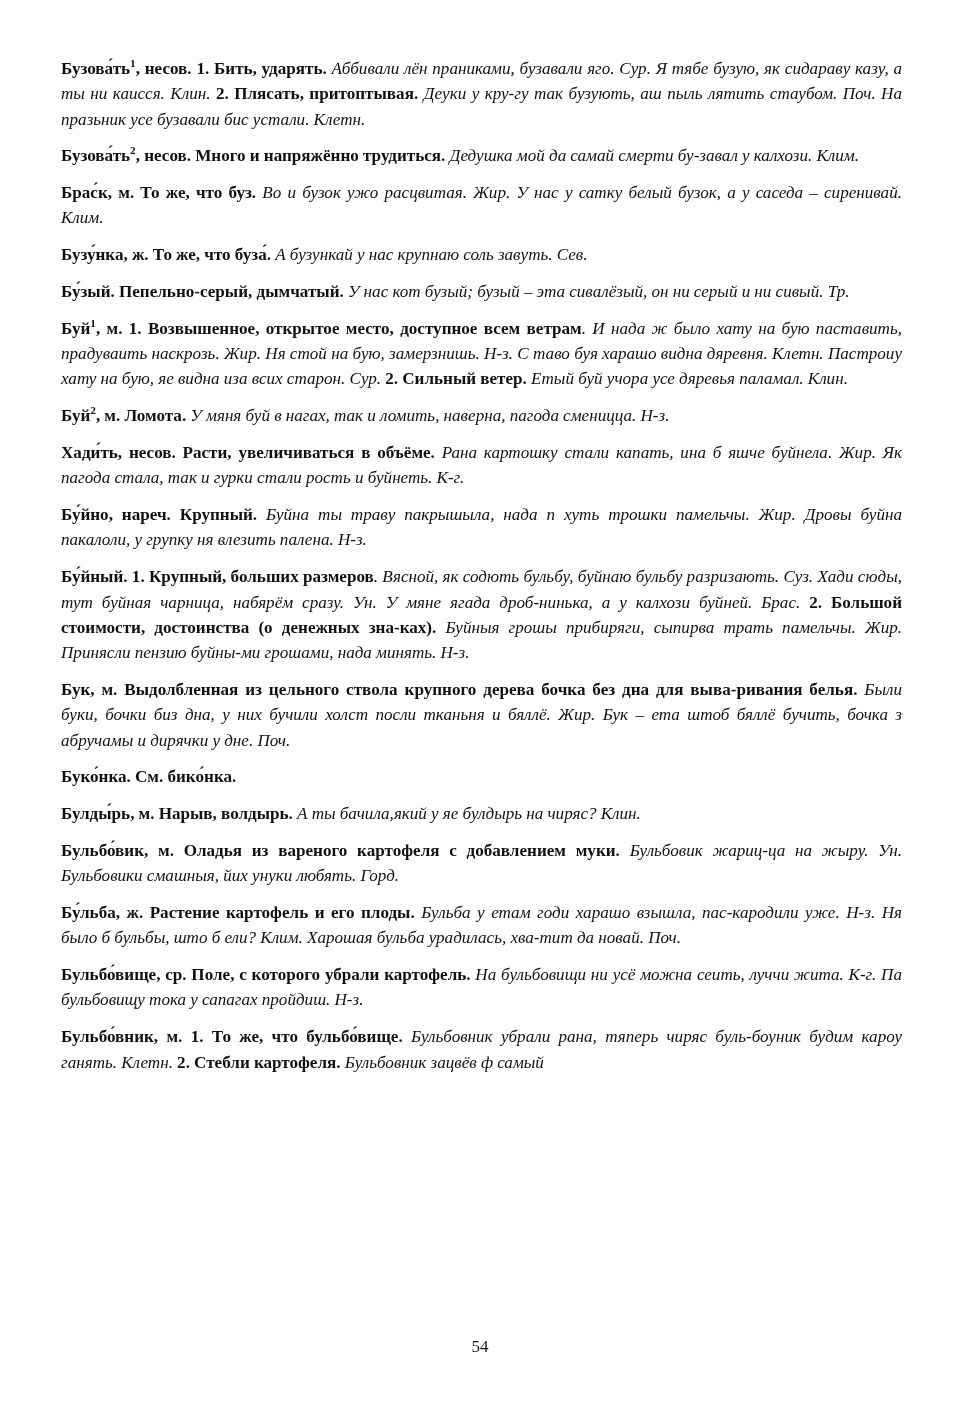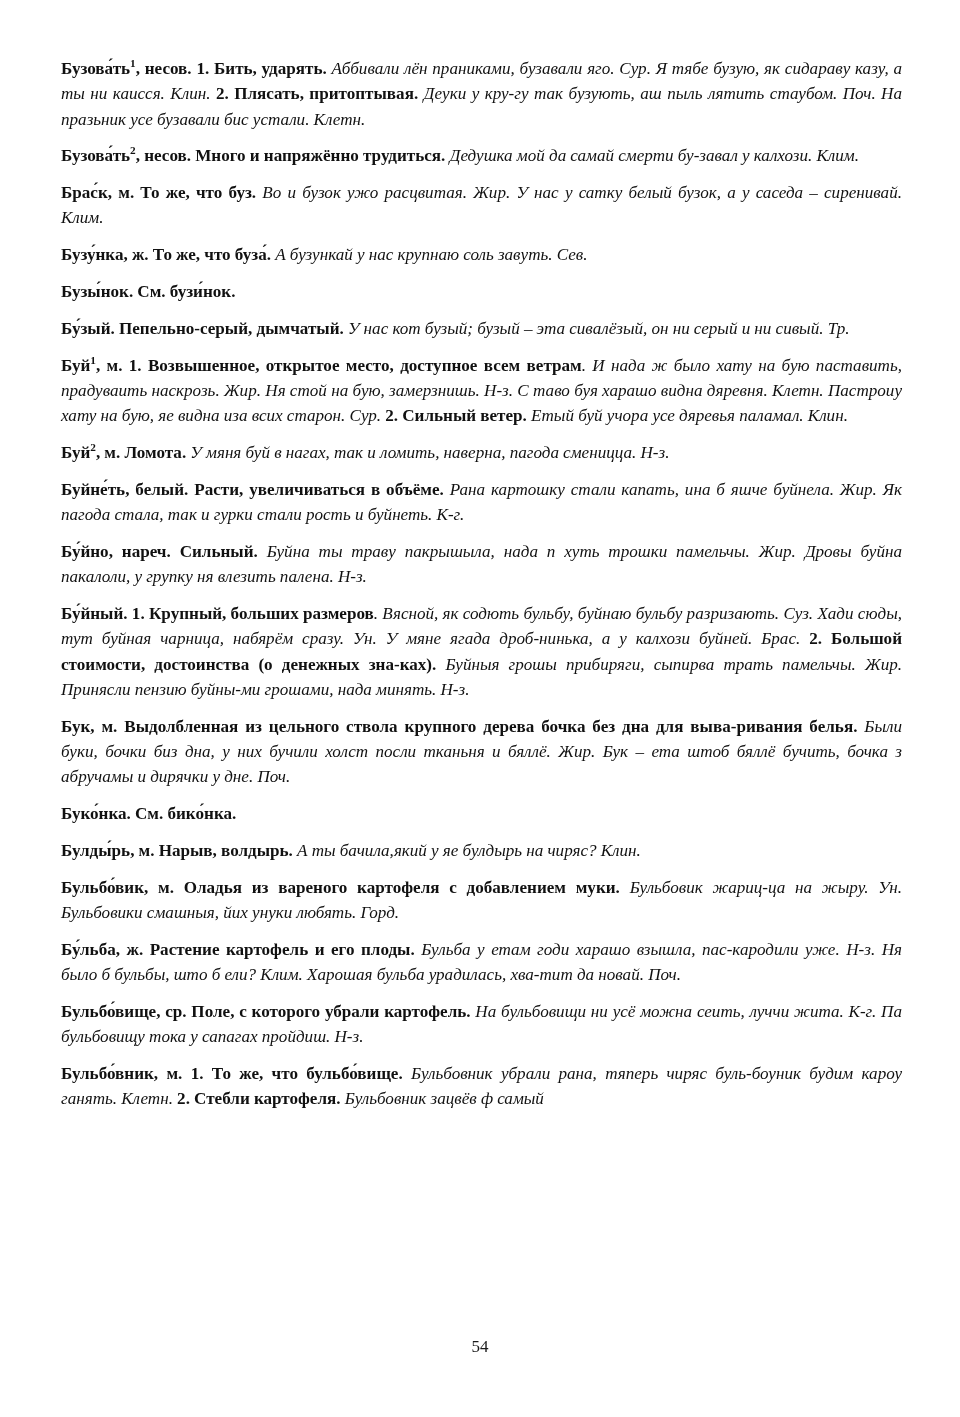--- a/index.html
+++ b/index.html
@@ -66,26 +66,25 @@
 </style>
 </head>
 <body>
 
 <div id="page">
   <div id="entries">
       <p class="entry"><span class="hw">Бузова́ть</span><sup>1</sup><span class="hw">, несов. 1. Бить, ударять.</span><span class="ex"> Аббивали лён праниками, бузавали яго. Сур. Я тябе бузую, як сидараву казу, а ты ни каисся. Клин.</span><span class="hw"> 2. Плясать, притоптывая.</span><span class="ex"> Деуки у кру-гу так бузують, аш пыль лятить стаубом. Поч. На празьник усе бузавали бис устали. Клетн.</span></p>
       <p class="entry"><span class="hw">Бузова́ть</span><sup>2</sup><span class="hw">, несов. Много и напряжённо трудиться.</span><span class="ex"> Дедушка мой да самай смерти бу-завал у калхози. Клим.</span></p>
       <p class="entry"><span class="hw">Брас́к, м. То же, что буз.</span><span class="ex"> Во и бузок ужо расцвитая. Жир. У нас у сатку белый бузок, а у саседа – сиренивай. Клим.</span></p>
       <p class="entry"><span class="hw">Бузу́нка, ж. То же, что буза́.</span><span class="ex">  А бузункай у нас крупнаю соль завуть. Сев.</span></p>
-      <p class="entry"><span class="hw">Бузы́нок. См. бузи́нок.</span></p>
       <p class="entry"><span class="hw">Бу́зый. Пепельно-серый, дымчатый.</span><span class="ex"> У нас кот бузый; бузый – эта сивалёзый, он ни серый и ни сивый. Тр.</span></p>
       <p class="entry"><span class="hw">Буй</span><sup>1</sup><span class="hw">, м. 1. Возвышенное, открытое место, доступное всем ветрам</span><span class="ex">. И нада ж было хату на бую паставить, прадуваить наскрозь. Жир. Ня стой на бую, замерзнишь. Н-з. С таво буя харашо видна дяревня. Клетн. Пастроиу хату на бую, яе видна иза всих старон. Сур.</span><span class="hw"> 2. Сильный ветер.</span><span class="ex"> Етый буй учора усе дяревья паламал. Клин.</span></p>
       <p class="entry"><span class="hw">Буй</span><sup>2</sup><span class="hw">, м. Ломота.</span><span class="ex"> У мяня буй в нагах, так и ломить, наверна, пагода сменицца. Н-з.</span></p>
-      <p class="entry"><span class="hw">Буйне́ть, белый. Расти, увеличиваться в объёме.</span><span class="ex"> Рана картошку стали капать, ина б яшче буйнела. Жир. Як пагода стала, так и гурки стали рость и буйнеть. К-г.</span></p>
-      <p class="entry"><span class="hw">Бу́йно, нареч. Сильный.</span><span class="ex"> Буйна ты траву пакрышыла, нада п хуть трошки памельчы. Жир. Дровы буйна пакалоли, у групку ня влезить палена. Н-з.</span></p>
+      <p class="entry"><span class="hw">Хади́ть, несов. Расти, увеличиваться в объёме.</span><span class="ex"> Рана картошку стали капать, ина б яшче буйнела. Жир. Як пагода стала, так и гурки стали рость и буйнеть. К-г.</span></p>
+      <p class="entry"><span class="hw">Бу́йно, нареч. Крупный.</span><span class="ex"> Буйна ты траву пакрышыла, нада п хуть трошки памельчы. Жир. Дровы буйна пакалоли, у групку ня влезить палена. Н-з.</span></p>
       <p class="entry"><span class="hw">Бу́йный. 1. Крупный, больших размеров</span><span class="ex">. Вясной, як содють бульбу, буйнаю бульбу разризають. Суз. Хади сюды, тут буйная чарница, набярём сразу. Ун. У мяне ягада дроб-нинька, а у калхози буйней. Брас.</span><span class="hw"> 2. Большой стоимости, достоинства (о денежных зна-ках).</span><span class="ex"> Буйныя грошы прибиряги, сыпирва трать памельчы. Жир. Принясли пензию буйны-ми грошами, нада минять. Н-з.</span></p>
       <p class="entry"><span class="hw">Бук, м. Выдолбленная из цельного ствола крупного дерева бочка без дна для выва-ривания белья.</span><span class="ex"> Были буки, бочки биз дна, у них бучили холст посли тканьня и бяллё. Жир. Бук – ета штоб бяллё бучить, бочка з абручамы и дирячки у дне. Поч.</span></p>
       <p class="entry"><span class="hw">Буко́нка. См. бико́нка.</span></p>
       <p class="entry"><span class="hw">Булды́рь, м. Нарыв, волдырь.</span><span class="ex"> А ты бачила,який у яе булдырь на чиряс? Клин.</span></p>
       <p class="entry"><span class="hw">Бульбо́вик, м. Оладья из вареного картофеля с добавлением муки.</span><span class="ex"> Бульбовик жариц-ца на жыру. Ун. Бульбовики смашныя, йих унуки любять. Горд.</span></p>
       <p class="entry"><span class="hw">Бу́льба, ж. Растение картофель и его плоды.</span><span class="ex"> Бульба у етам годи харашо взышла, пас-кародили уже. Н-з. Ня было б бульбы, што б ели?  Клим. Харошая бульба урадилась, хва-тит да новай. Поч.</span></p>
       <p class="entry"><span class="hw">Бульбо́вище, ср. Поле, с которого убрали картофель.</span><span class="ex"> На бульбовищи ни усё можна сеить, луччи жита. К-г. Па бульбовищу тока у сапагах пройдиш. Н-з.</span></p>
       <p class="entry"><span class="hw">Бульбо́вник, м. 1. То же, что бульбо́вище.</span><span class="ex"> Бульбовник убрали рана, тяперь чиряс буль-боуник будим кароу ганять. Клетн.</span><span class="hw"> 2. Стебли картофеля.</span><span class="ex"> Бульбовник зацвёв ф самый</span></p>
     </div>
   <div id="folio">54</div>

